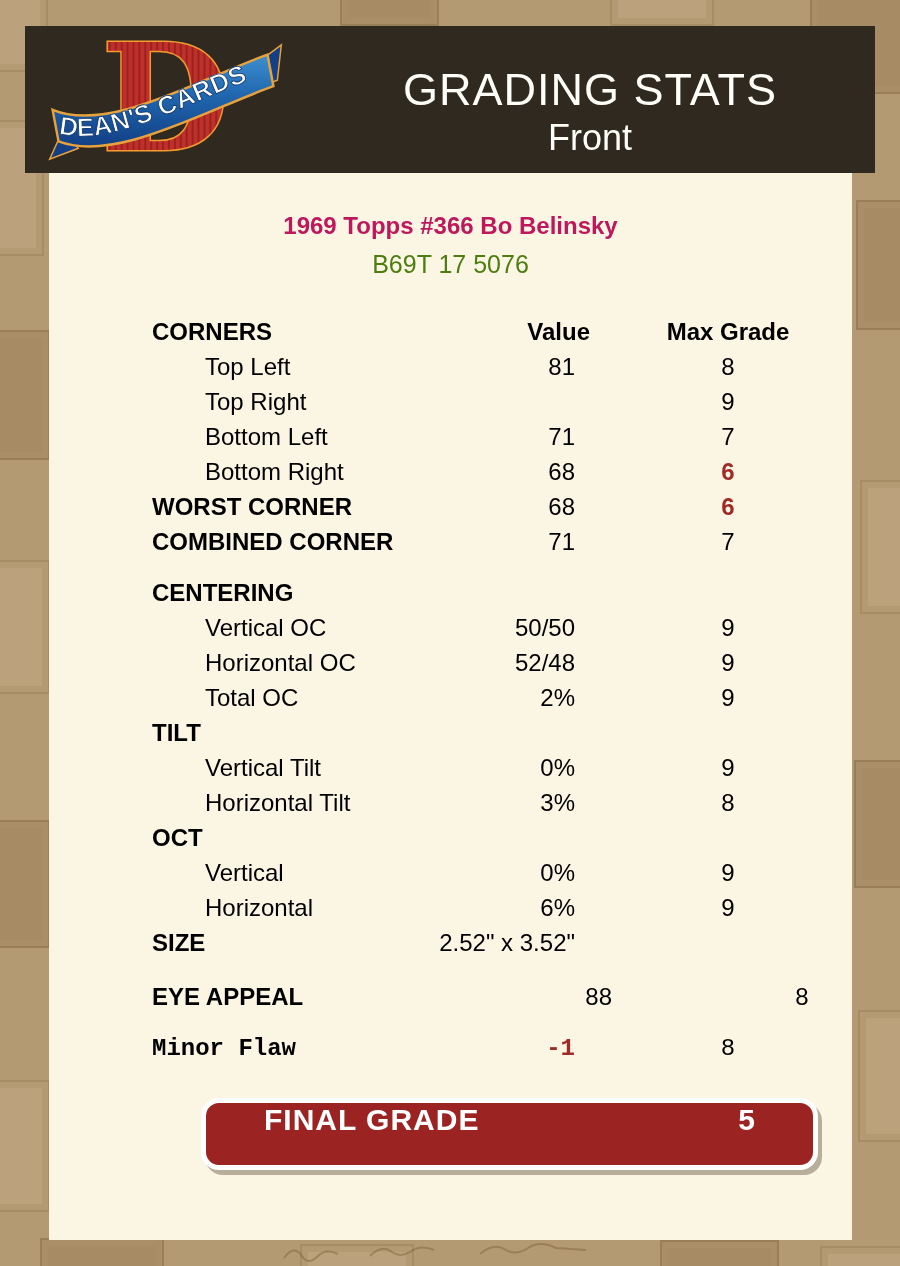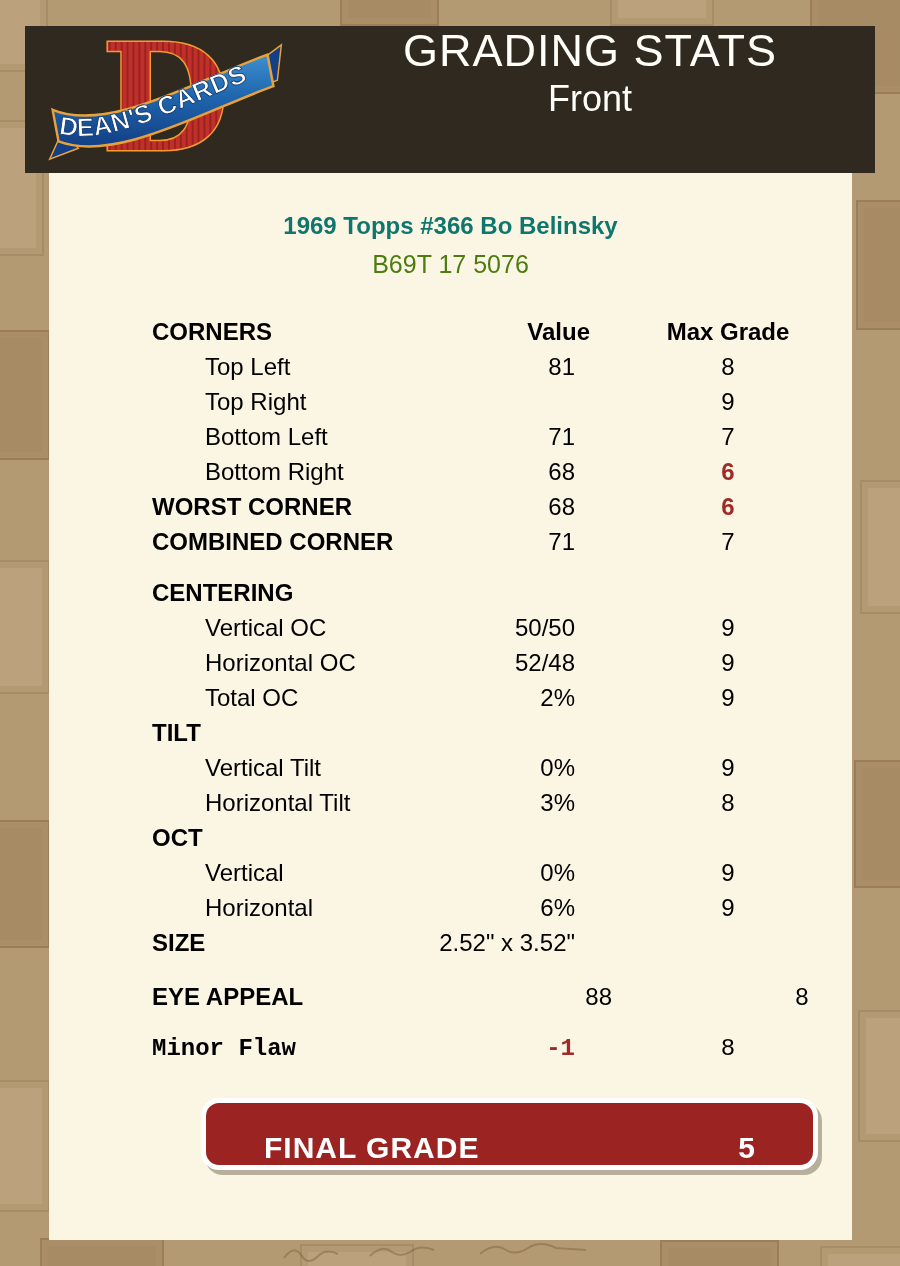--- a/index.html
+++ b/index.html
@@ -23,34 +23,34 @@
   .bg-squiggle { position:absolute; opacity:0.55; }
 
   
   .header-bar {
     position:absolute; left:25px; top:26px; width:850px; height:147px;
     background:#2F2920;
   }
   .logo { position:absolute; left:20px; top:5px; width:240px; height:138px; }
   .header-titles {
     position:absolute; left:280px; top:0; width:570px; height:171px;
-    display:flex; flex-direction:column; align-items:center; justify-content:flex-start;
+    display:flex; flex-direction:column; align-items:center; justify-content:center;
     color:#FFFEF8; text-align:center;
   }
   .main-title { font-size:45px; letter-spacing:1px; line-height:1.1; }
   .sub-title  { font-size:36px; line-height:1.15; margin-top:2px; }
 
   
   .panel {
     position:absolute; left:49px; top:173px; width:803px; height:1067px;
     background:#FBF5E4;
   }
   .card-title {
     margin-top:39px; text-align:center;
-    font-size:24px; font-weight:bold; color:#0f766e;
+    font-size:24px; font-weight:bold; color:#be185d;
   }
   .card-code {
     margin-top:10px; text-align:center;
     font-size:25px; color:#4d7c0f;
   }
 
   
   .grades-table { position:absolute; left:0; top:141px; width:803px; }
   .trow {
     display:grid; grid-template-columns:341px 185px 277px;
@@ -66,21 +66,21 @@
   .row-header .cell-value { transform:translateX(15px); }
 
   
   .final-grade {
     position:absolute; left:152px; top:925px;
     width:492px; height:62px;
     background:#9B2423;
     border:5px solid #FFFFFF;
     border-radius:18px;
     box-shadow:4px 5px 0 rgba(138,126,108,0.6);
-    display:flex; align-items:flex-end; justify-content:space-between;
+    display:flex; align-items:flex-start; justify-content:space-between;
     padding:0 57px 0 58px; box-sizing:content-box;
     color:#FFFFFF; font-size:30px; font-weight:bold; letter-spacing:1px;
     cursor:pointer;
   }
 </style>
 </head>
 <body>
 
 <div class="bg-collage">
   <div class="bgcard" style="left:-46px; top:-60px;  width:90px;  height:128px;"></div>

